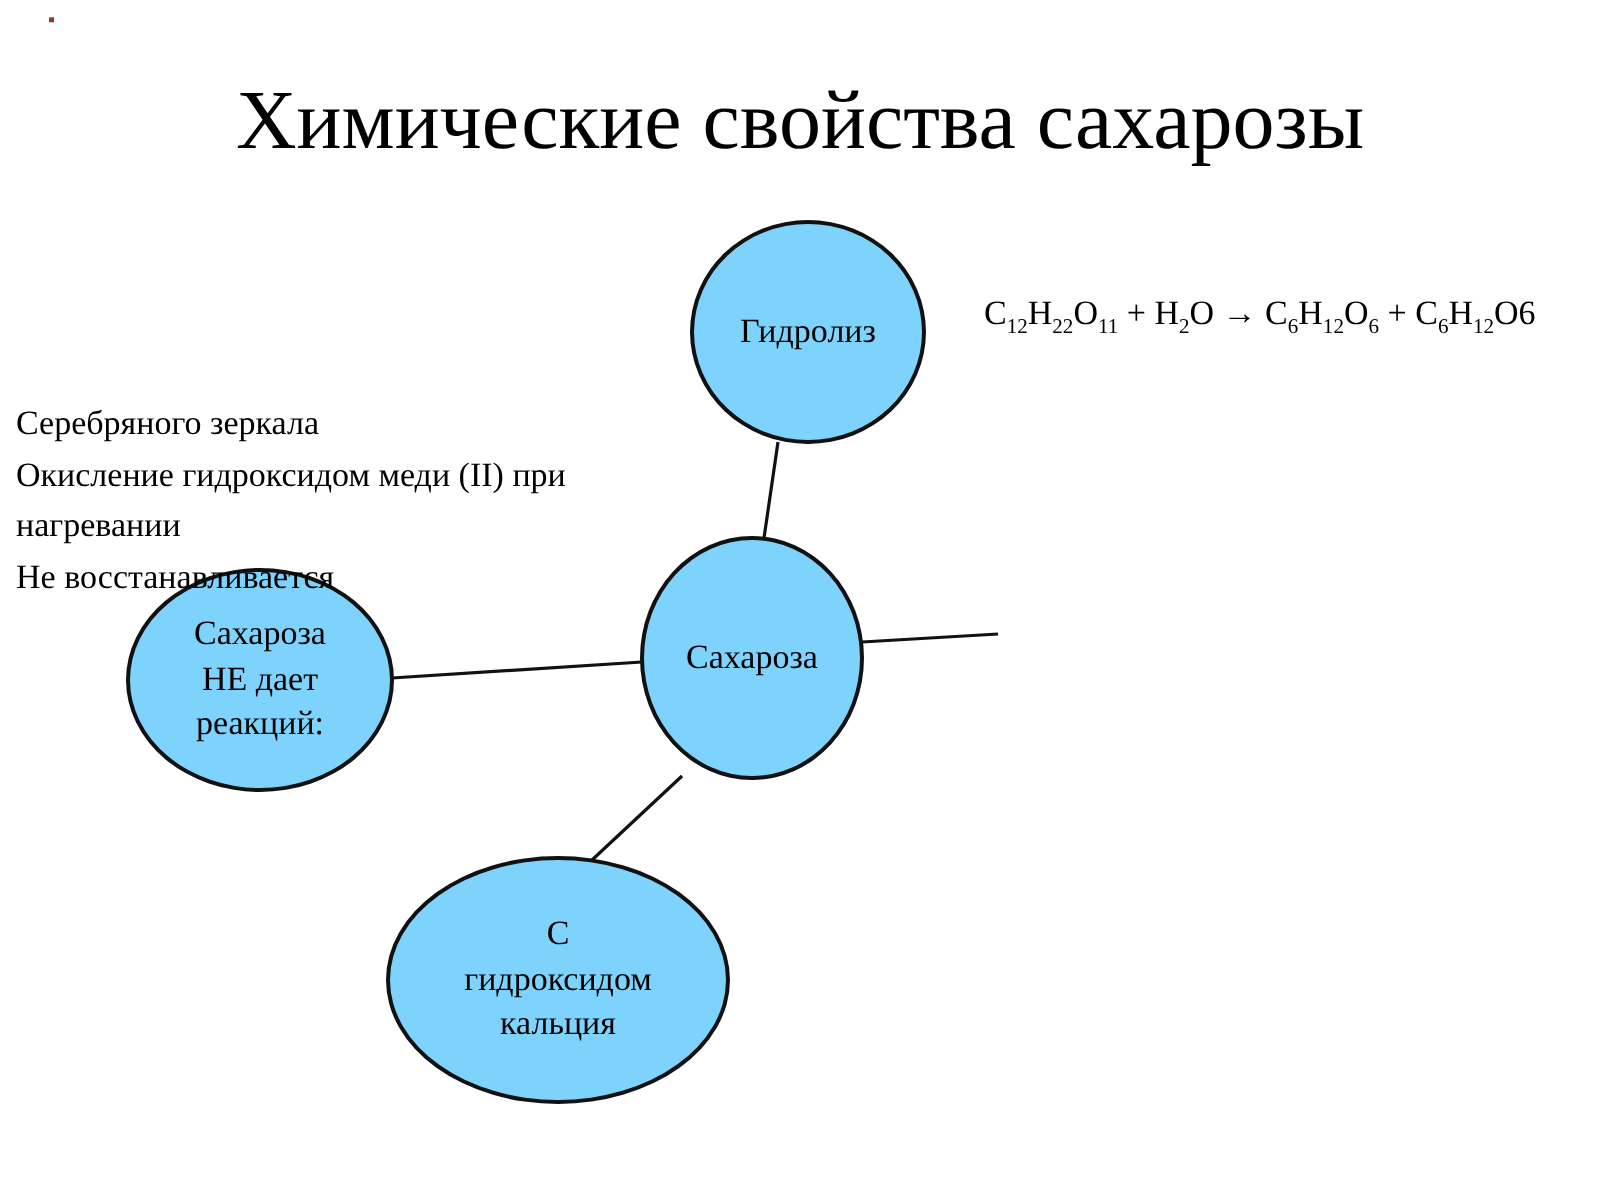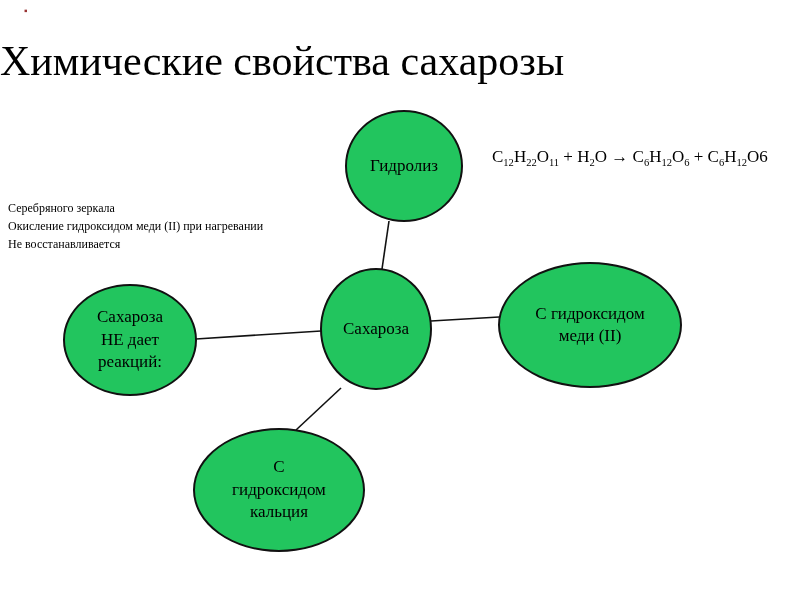--- a/index.html
+++ b/index.html
@@ -19,20 +19,21 @@
     position: absolute;
     left: 0; top: 0;
     width: 800px;
     height: 600px;
   }
   .slide-title {
     position: absolute;
     top: 38px;
     left: 0;
     width: 100%;
+    text-align: center;
     font-size: 42px;
     line-height: 1.1;
     color: #000;
   }
   .corner-mark {
     position: absolute;
     left: 24px;
     top: 6px;
     font-size: 10px;
     color: #993333;
@@ -44,39 +45,39 @@
     top: 0;
   }
   svg.connectors line {
     stroke: #111111;
     stroke-width: 1.6;
   }
   .node {
     position: absolute;
     border: 2px solid #111111;
     border-radius: 50%;
-    background: #22c55e;
+    background: #7dd3fc;
     display: flex;
     align-items: center;
     justify-content: center;
     text-align: center;
     font-size: 17px;
     line-height: 1.32;
     white-space: pre-line;
     box-sizing: border-box;
     padding: 6px;
   }
   .node-hydrolysis { left: 345px; top: 110px; width: 118px; height: 112px; }
   .node-center     { left: 320px; top: 268px; width: 112px; height: 122px; }
   .node-noreact    { left: 63px;  top: 284px; width: 134px; height: 112px; }
   .node-copper     { left: 498px; top: 262px; width: 184px; height: 126px; }
   .node-calcium    { left: 193px; top: 428px; width: 172px; height: 124px; }
   .note {
     position: absolute;
-    font-size: 12px;
+    font-size: 17px;
     line-height: 1.5;
     white-space: pre-line;
     color: #000;
   }
   .note-left {
     left: 8px;
     top: 199px;
     width: 360px;
   }
   .note-copper-result {
@@ -120,24 +121,20 @@
   <div class="node node-center">
     <span>Сахароза</span>
   </div>
 
   <div class="node node-noreact">
     <span>Сахароза
 НЕ дает
 реакций:</span>
   </div>
 
-  <div class="node node-copper">
-    <span>С гидроксидом
-меди (II)</span>
-  </div>
 
   <div class="node node-calcium">
     <span>С
 гидроксидом
 кальция</span>
   </div>
 
   <div class="equation"><span>C</span><sub>12</sub><span>H</span><sub>22</sub><span>O</span><sub>11</sub><span> + H</span><sub>2</sub><span>O → C</span><sub>6</sub><span>H</span><sub>12</sub><span>O</span><sub>6</sub><span> + C</span><sub>6</sub><span>H</span><sub>12</sub><span>O</span><sub></sub><span>6</span></div>
 
   <div class="note note-left">Серебряного зеркала

